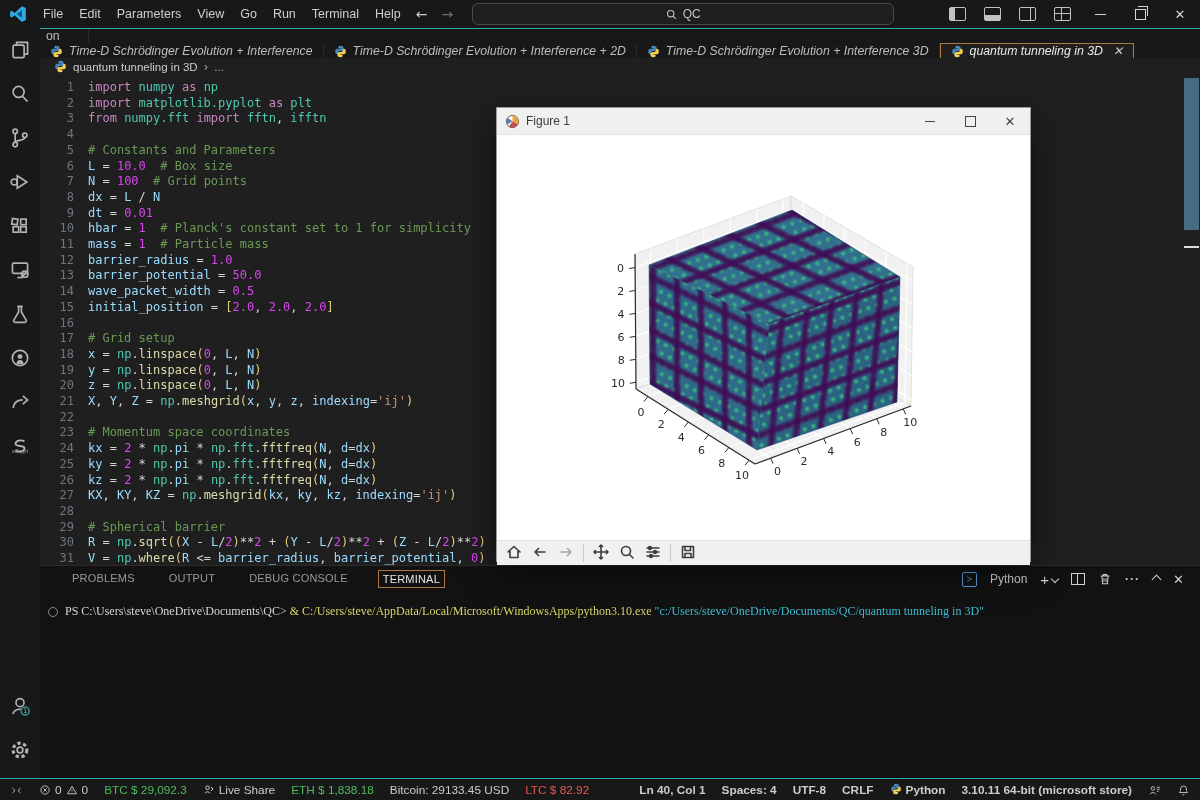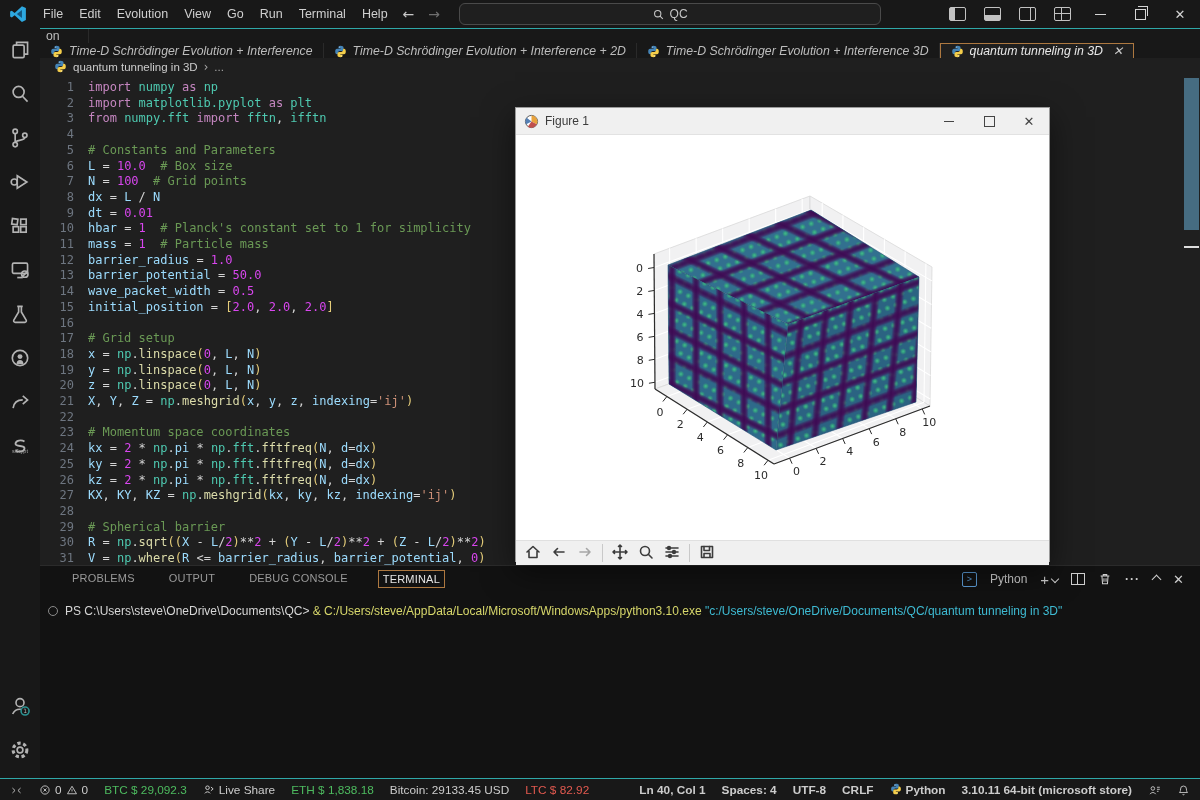--- a/index.html
+++ b/index.html
@@ -69,34 +69,34 @@
   #ed-scroll{left:1184px;top:78px;width:15px;height:152px;background:#4d7a93;opacity:.85;}
   #ed-mark{left:1184px;top:246px;width:15px;height:2px;background:#dddddd;}
 
   
   #panel{left:40px;top:565px;width:1160px;height:213px;background:#121212;border-top:1px solid #2b2b2b;}
   #panel-header{height:26px;display:flex;align-items:center;padding-left:28px;}
   .ptab{margin-right:26px;font-size:11px;color:#9a9a9a;letter-spacing:.2px;padding:2px 4px;}
   .ptab.active{color:#e6e6e6;border:1px solid #ad7840;}
   #panel-actions{margin-left:auto;display:flex;align-items:center;gap:13px;padding-right:16px;color:#cfcfcf;}
   .term-sq{width:13px;height:13px;border:1px solid #5c9cd6;color:#5c9cd6;font-size:9px;display:flex;align-items:center;justify-content:center;border-radius:2px;}
-  #term-line{margin:12px 0 0 8px;font-family:Liberation Sans, sans-serif;font-size:12px;display:flex;align-items:center;}
+  #term-line{margin:12px 0 0 8px;font-family:Liberation Serif, serif;font-size:12px;display:flex;align-items:center;}
   .prompt-circle{width:8px;height:8px;border:1px solid #8a8a8a;border-radius:50%;margin-right:7px;flex:none;}
   .tt-w{color:#d6d6d6}.tt-y{color:#d7d76b}.tt-c{color:#3fbcd4}
 
   
   #statusbar{left:0;top:778px;width:1200px;height:22px;background:#181818;border-top:1px solid #2fa8a8;
      display:flex;align-items:center;font-size:11.8px;color:#cccccc;}
   .sb-item{display:flex;align-items:center;gap:4px;margin:0 8px;white-space:nowrap;}
   .sb-green{color:#4dbb5f}.sb-red{color:#e2594f}
   #sb-right{margin-left:auto;display:flex;align-items:center;font-weight:bold;}
   .sb-ic svg{stroke:#cccccc;fill:none;stroke-width:1.1;}
 
   
-  #figwin{left:515px;top:107px;width:533px;height:453px;background:#ffffff;border:1px solid #9a9a9a;
+  #figwin{left:496px;top:107px;width:533px;height:453px;background:#ffffff;border:1px solid #9a9a9a;
      box-shadow:0 10px 30px rgba(0,0,0,.5);z-index:50;text-align:right;}
   #fig-titlebar{height:26px;background:#f0f0f0;border-bottom:1px solid #e2e2e2;display:flex;align-items:center;color:#3c3c3c;font-size:12px;}
   #fig-controls{margin-left:auto;display:flex;align-items:center;height:100%;}
   .fig-ctl{width:40px;height:100%;display:flex;align-items:center;justify-content:center;color:#444;}
   .fig-ctl .minbar{width:10px;height:1px;background:#444;}
   .fig-ctl .maxsq{width:9px;height:9px;border:1px solid #444;}
   #fig-canvas{width:533px;height:402px;background:#fff;}
   #fig-toolbar{height:24px;background:#f0f0f0;border-top:1px solid #e0e0e0;display:flex;align-items:center;gap:8px;padding-left:8px;}
   .mtb svg{stroke:#3c3c3c;fill:none;stroke-width:1.6;stroke-linecap:round;stroke-linejoin:round;}
   .mtb.dim svg{stroke:#a6a6a6;}
@@ -106,21 +106,21 @@
 <body>
 
 <div id="titlebar" class="abs">
   <svg id="vscode-logo" viewBox="0 0 16 16">
     <path d="M11.5 1 5 7 2.5 5 1 5.8v4.4L2.5 11 5 9l6.5 6 3.5-1.6V2.6z" fill="#2da8e0"></path>
     <path d="M11.5 4.5v7L7 8z" fill="#14557e"></path>
   </svg>
   <div id="menubar" style="display:flex;">
       <span class="menu-item">File</span>
       <span class="menu-item">Edit</span>
-      <span class="menu-item">Evolution</span>
+      <span class="menu-item">Parameters</span>
       <span class="menu-item">View</span>
       <span class="menu-item">Go</span>
       <span class="menu-item">Run</span>
       <span class="menu-item">Terminal</span>
       <span class="menu-item">Help</span>
     </div>
   <span class="nav-arrow glyph">←</span>
   <span class="nav-arrow glyph dim">→</span>
   <div id="searchbox">
     <svg width="11" height="11" viewBox="0 0 14 14">

